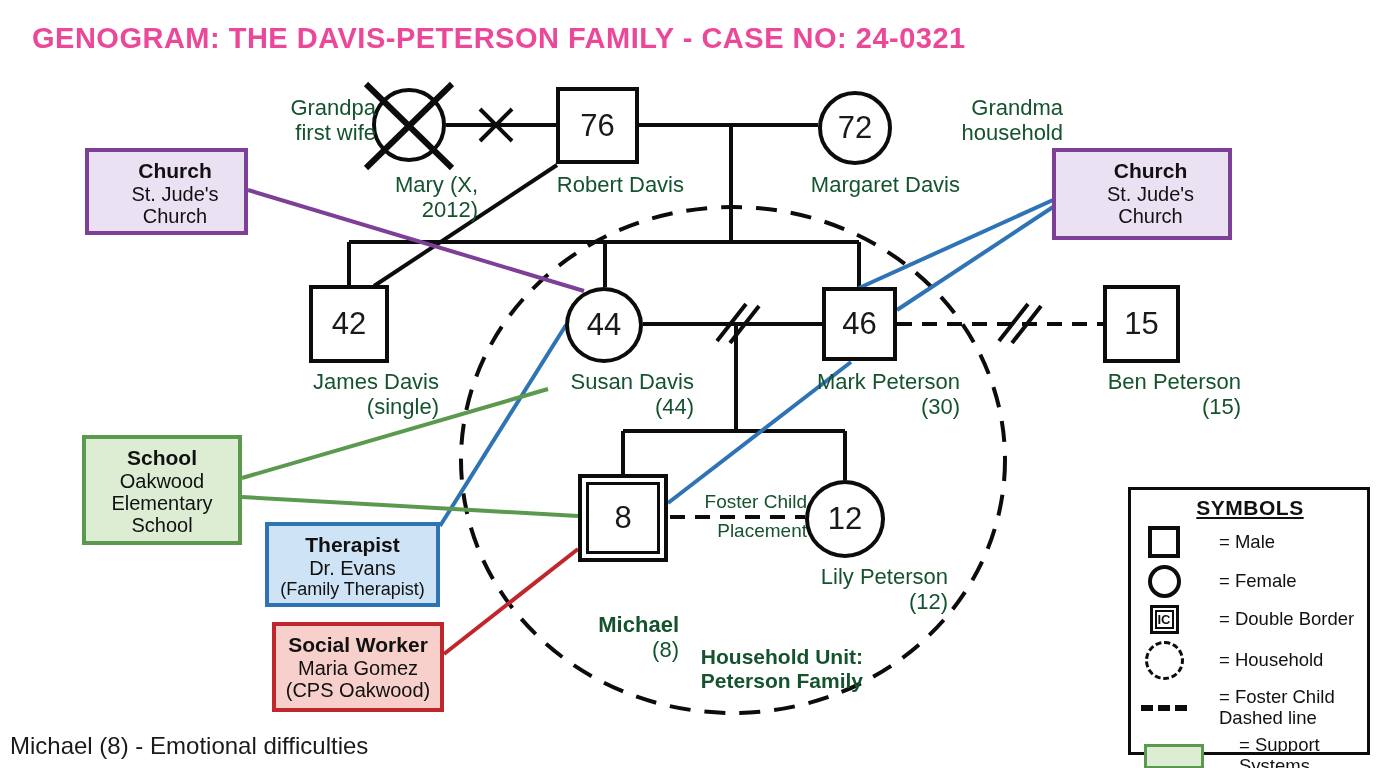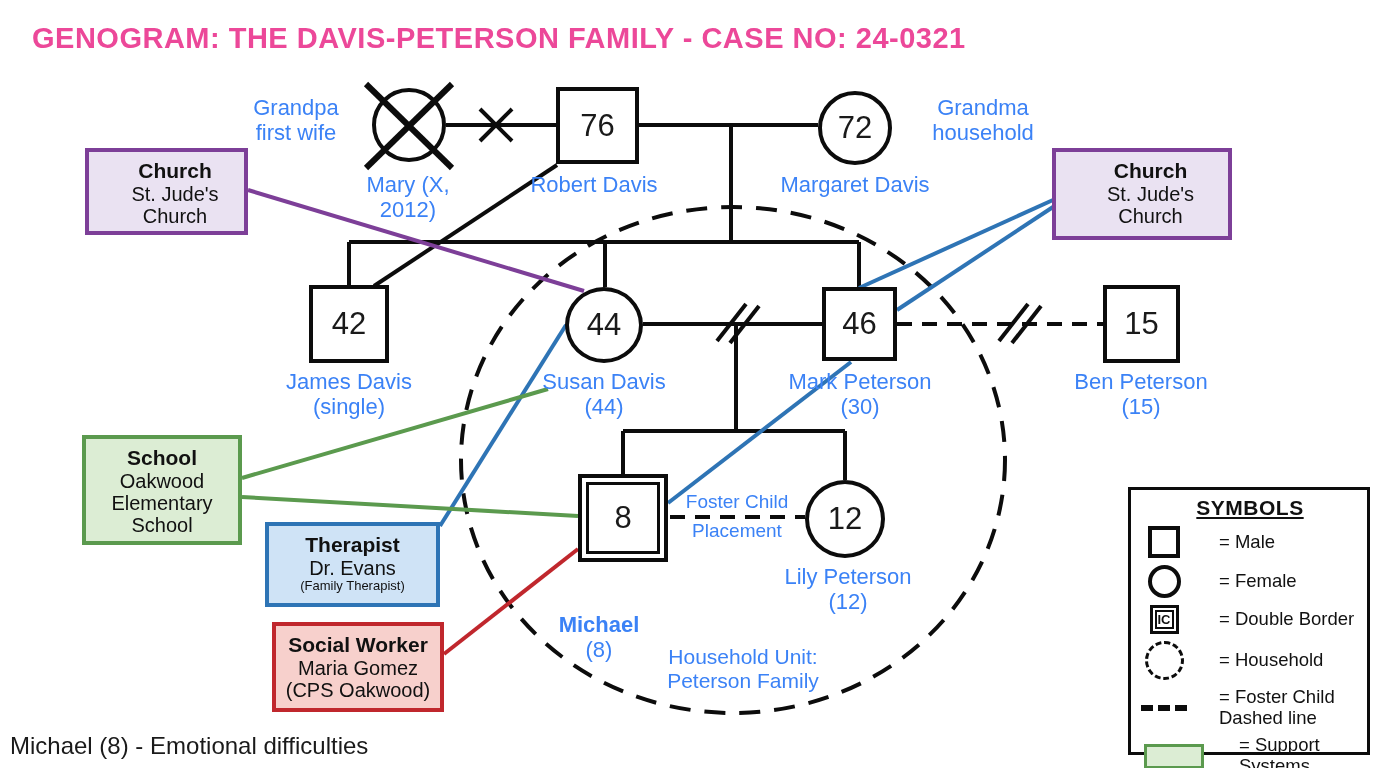--- a/index.html
+++ b/index.html
@@ -15,21 +15,21 @@
   .green-l{stroke:var(--green);stroke-width:4;fill:none;}
   .red-l{stroke:var(--red);stroke-width:4;fill:none;}
 
   .shape{position:absolute;background:#fff;border:4px solid #0c0c0c;
          display:flex;align-items:center;justify-content:center;box-sizing:border-box;}
   .circle{border-radius:50%;}
   .age{font-size:31px;color:#1a1a1a;}
   .inner-sq{position:absolute;inset:4px;border:3px solid #0c0c0c;
             display:flex;align-items:center;justify-content:center;}
 
-  .lbl{position:absolute;text-align:center;font-size:22px;line-height:1.14;color:#3b82f6;}
+  .lbl{position:absolute;text-align:right;font-size:22px;line-height:1.14;color:#14532d;}
   .lbl .b{font-weight:bold;}
   .title{position:absolute;left:0;top:22px;width:100%;text-align:left;
          font-size:29px;font-weight:bold;letter-spacing:.5px;color:#ec4899;margin-left:32px;}
   .note{position:absolute;left:10px;top:732px;font-size:24px;color:#1a1a1a;}
   .small-lbl{font-size:19px;line-height:1.1;}
 
   .support{position:absolute;box-sizing:border-box;text-align:center;
            padding-top:7px;line-height:1.12;font-size:20px;}
   .support .t{font-weight:bold;font-size:21px;}
   .support.purple{border:4px solid var(--purple);background:var(--purple-bg);padding-left:17px;}
@@ -172,21 +172,21 @@
       <div>(12)</div>
   </div>
 
   <div class="lbl small-lbl" style="left:667px;top:492px;width:140px;">
       <div>Foster Child</div>
     </div>
   <div class="lbl small-lbl" style="left:667px;top:521px;width:140px;">
       <div>Placement</div>
     </div>
 
-  <div class="lbl" style="left:623px;top:645px;width:240px;font-weight:normal;font-size:21px;">
+  <div class="lbl" style="left:623px;top:645px;width:240px;font-weight:bold;font-size:21px;">
     <div>Household Unit:</div>
       <div>Peterson Family</div>
   </div>
 
   <div class="support purple" style="left:85px;top:148px;width:163px;height:87px;">
     <div class="t">Church</div>
     <div>St. Jude's</div>
     <div>Church</div>
   </div>
   <div class="support purple" style="left:1052px;top:148px;width:180px;height:92px;">
@@ -196,21 +196,21 @@
   </div>
   <div class="support green" style="left:82px;top:435px;width:160px;height:110px;">
     <div class="t">School</div>
     <div>Oakwood</div>
     <div>Elementary</div>
     <div>School</div>
   </div>
   <div class="support blue" style="left:265px;top:522px;width:175px;height:85px;">
     <div class="t">Therapist</div>
     <div>Dr. Evans</div>
-    <div style="font-size:13px;">(Family Therapist)</div>
+    <div style="font-size:18px;">(Family Therapist)</div>
   </div>
   <div class="support red" style="left:272px;top:622px;width:172px;height:90px;">
     <div class="t">Social Worker</div>
     <div>Maria Gomez</div>
     <div>(CPS Oakwood)</div>
   </div>
 
   <div class="legend">
     <div class="legend-title">SYMBOLS</div>
     <div class="lrow">

